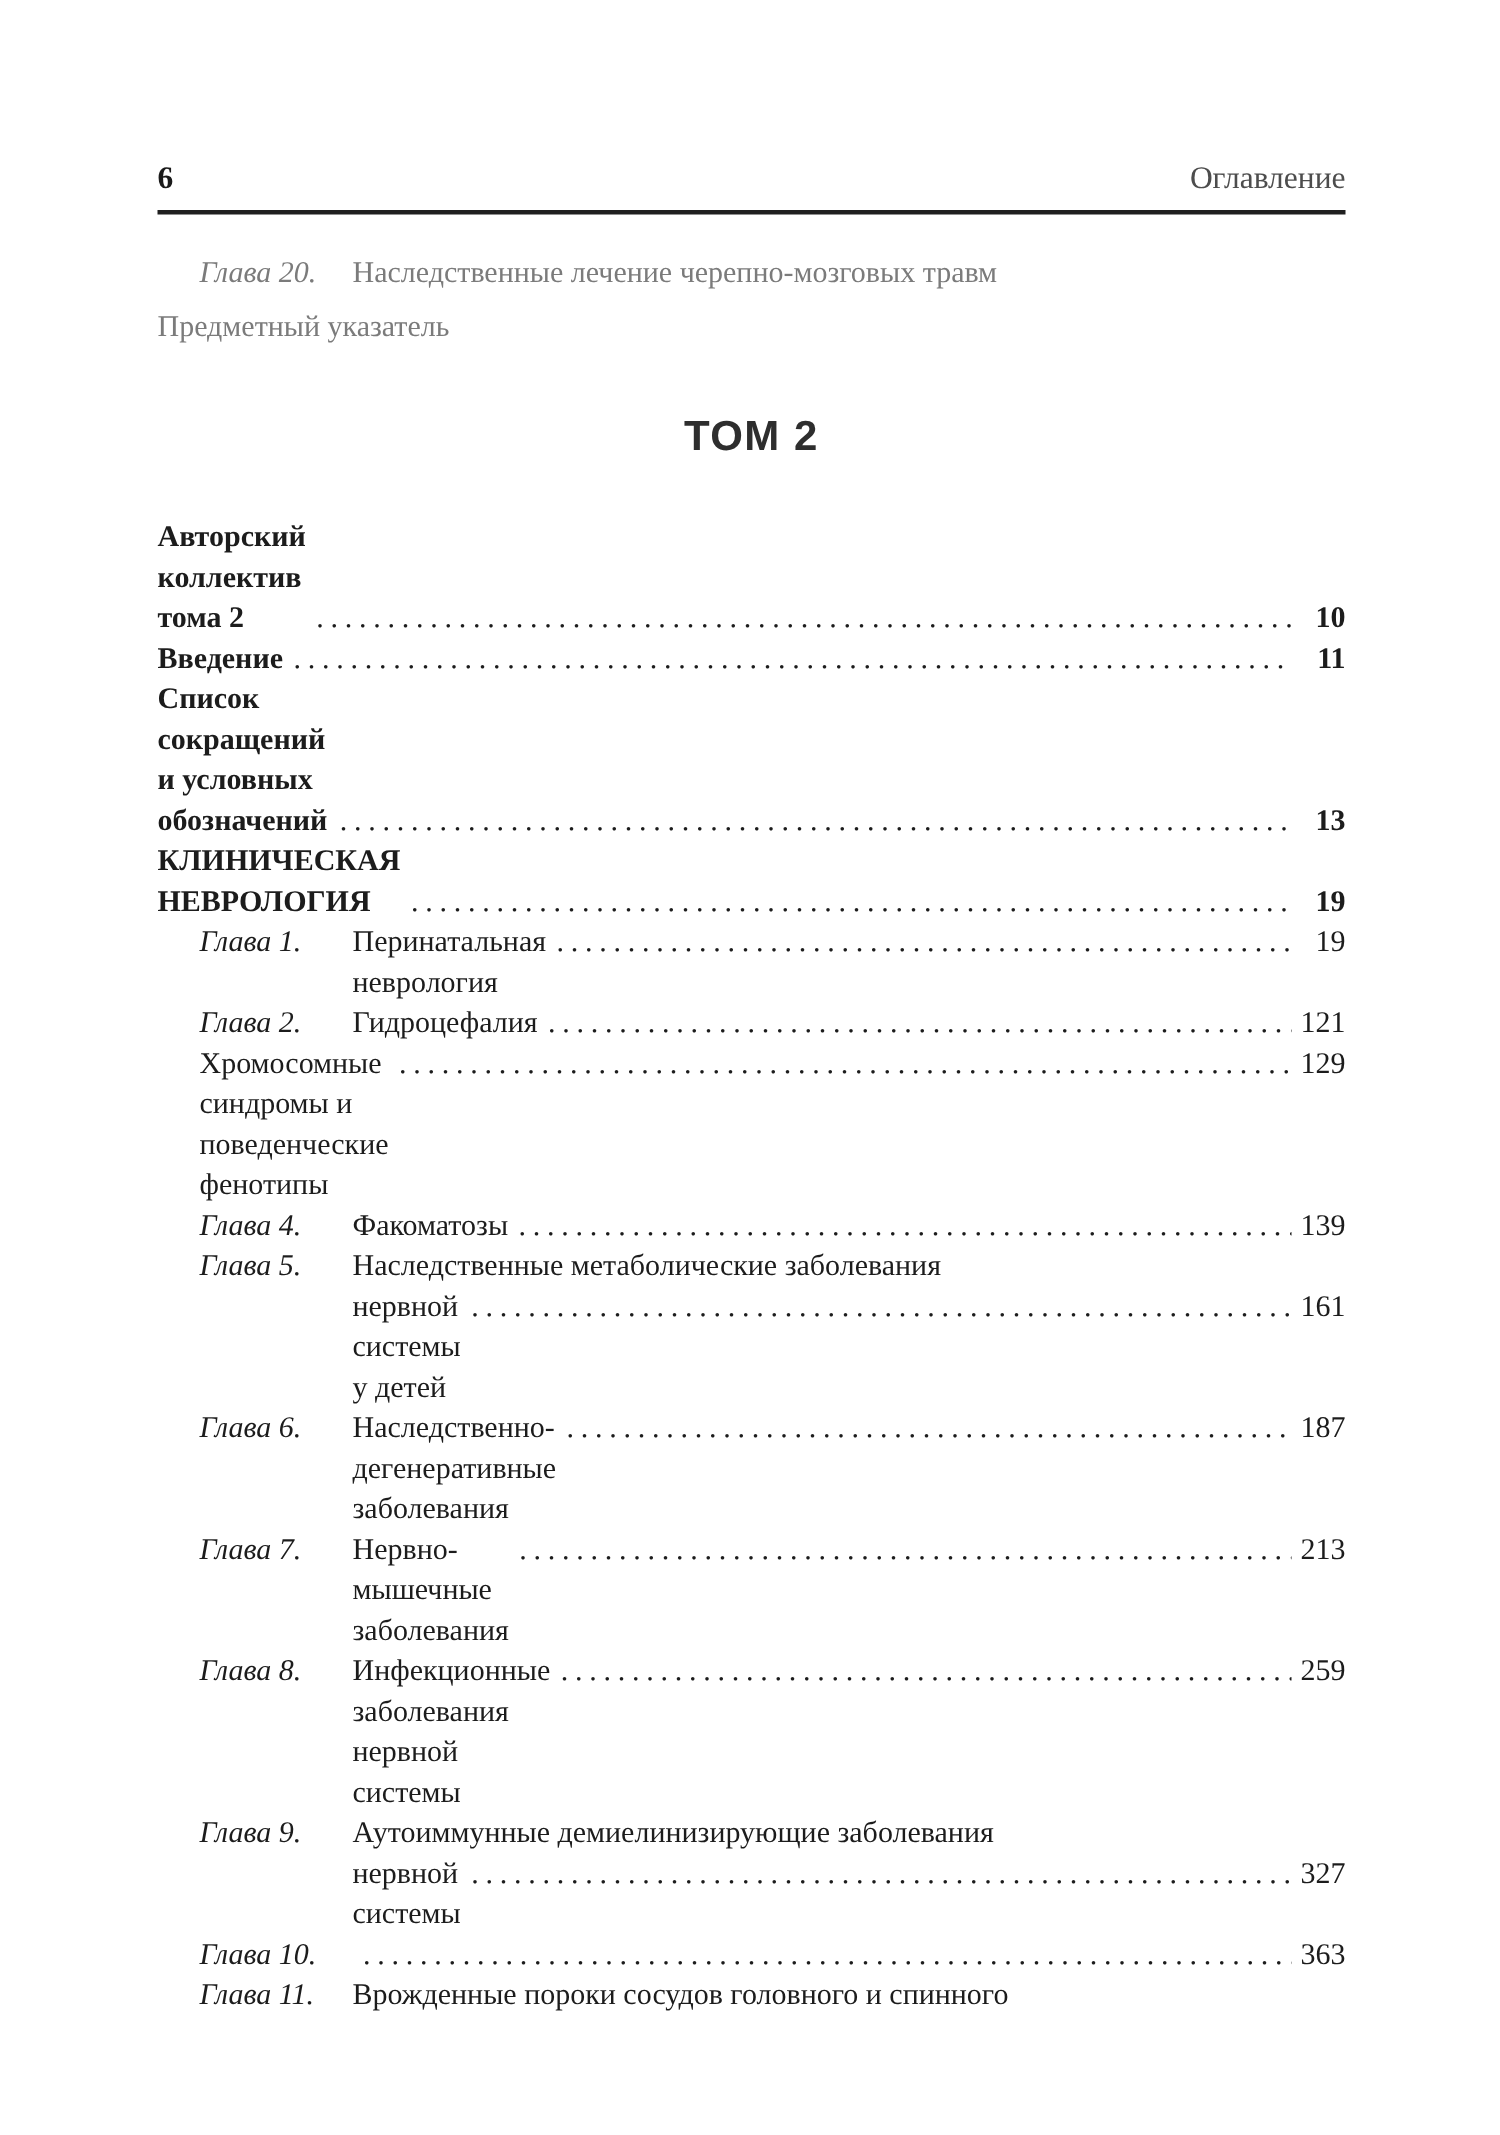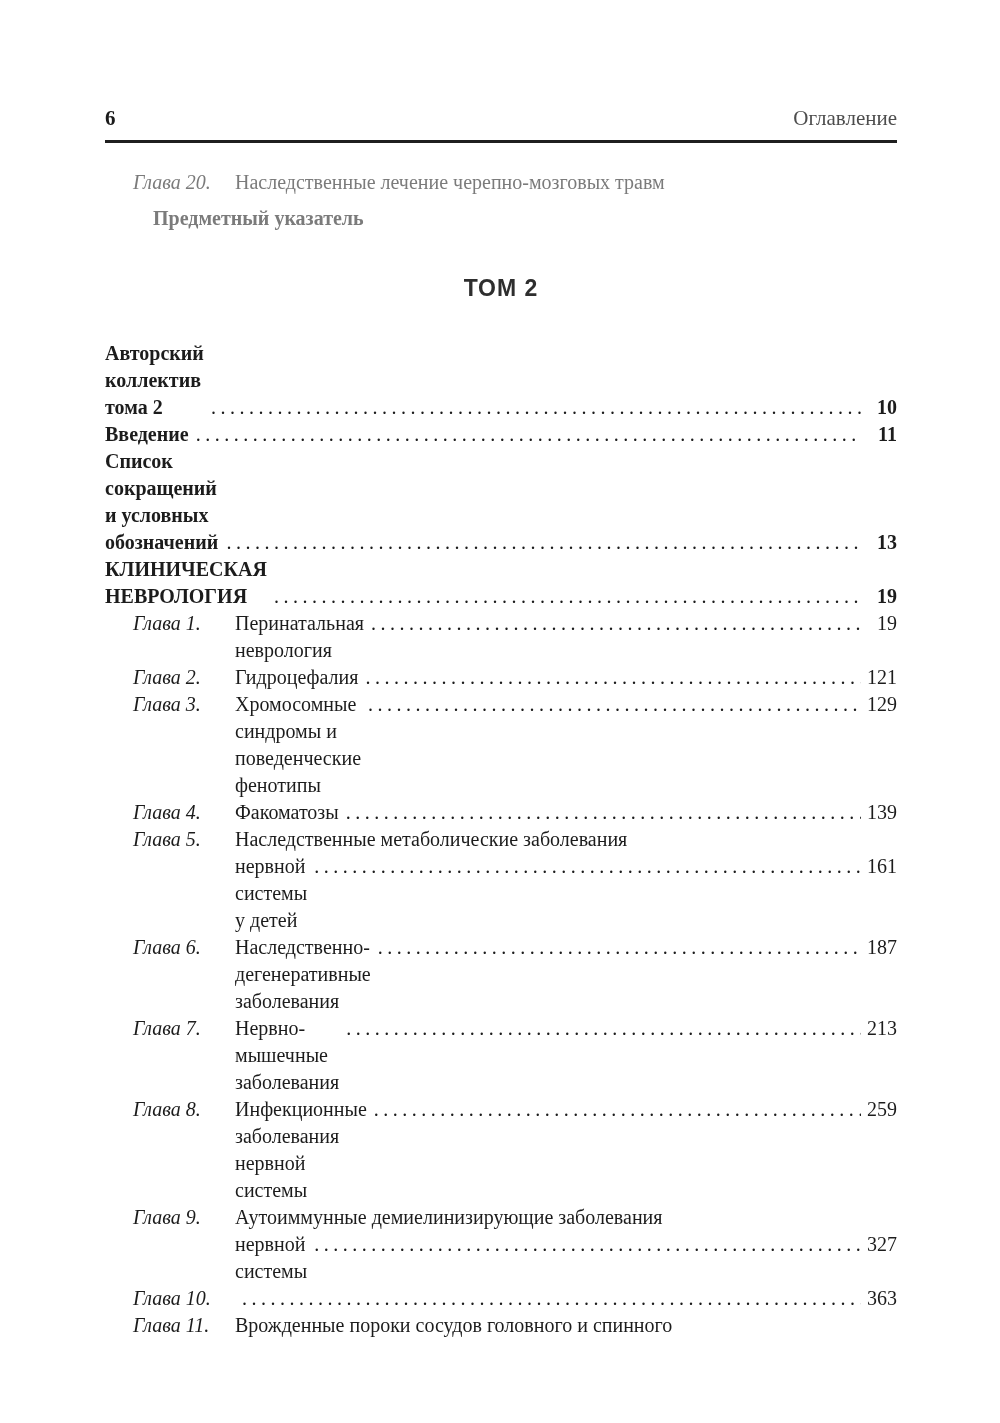--- a/index.html
+++ b/index.html
@@ -22,31 +22,31 @@
   .pagenum { font-weight: bold; color: #1a1a1a; }
   .htitle { color: #4d4d4d; text-align: right; }
   .rule { height: 3px; background: #1f1f1f; margin-top: 9px; }
 
   .prev {
     margin-top: 24px;
     color: #7b7b7b;
     font-size: 20px;
     line-height: 30px;
   }
-  .prev-index { font-weight: bold; margin-top: 6px; margin-left: 48px; }
+  .prev-index { font-weight: normal; margin-top: 6px; }
 
   .ch { display: flex; margin-left: 28px; }
   .ch-label { flex: 0 0 102px; font-style: italic; font-family: Liberation Serif, serif; }
   .ch-body { flex: 1 1 auto; min-width: 0; }
 
   .vol-title {
     text-align: center;
     font-family: "Liberation Sans", sans-serif;
     font-weight: bold;
-    font-size: 23px;
+    font-size: 28px;
     letter-spacing: 1px;
     margin-top: 42px;
     color: #2e2e2e;
   }
 
   .toc { margin-top: 38px; font-size: 20px; line-height: 27px; }
   .tline { display: flex; align-items: baseline; }
   .fm { font-weight: bold; align-items: flex-end; }
   .dots {
     flex: 1 1 auto;
@@ -124,21 +124,20 @@
       <div class="ch-body">
         <div class="tline">
           <span>Гидроцефалия</span>
           <span class="dots">................................................................................................................................................................................................................................................</span>
           <span class="pg">121</span>
         </div>
       </div>
     </div>
 
     <div class="ch">
-      <span class="ch-label">Глава 3.</span>
       <div class="ch-body">
         <div class="tline">
           <span>Хромосомные синдромы и поведенческие фенотипы</span>
           <span class="dots">................................................................................................................................................................................................................................................</span>
           <span class="pg">129</span>
         </div>
       </div>
     </div>
 
     <div class="ch">

